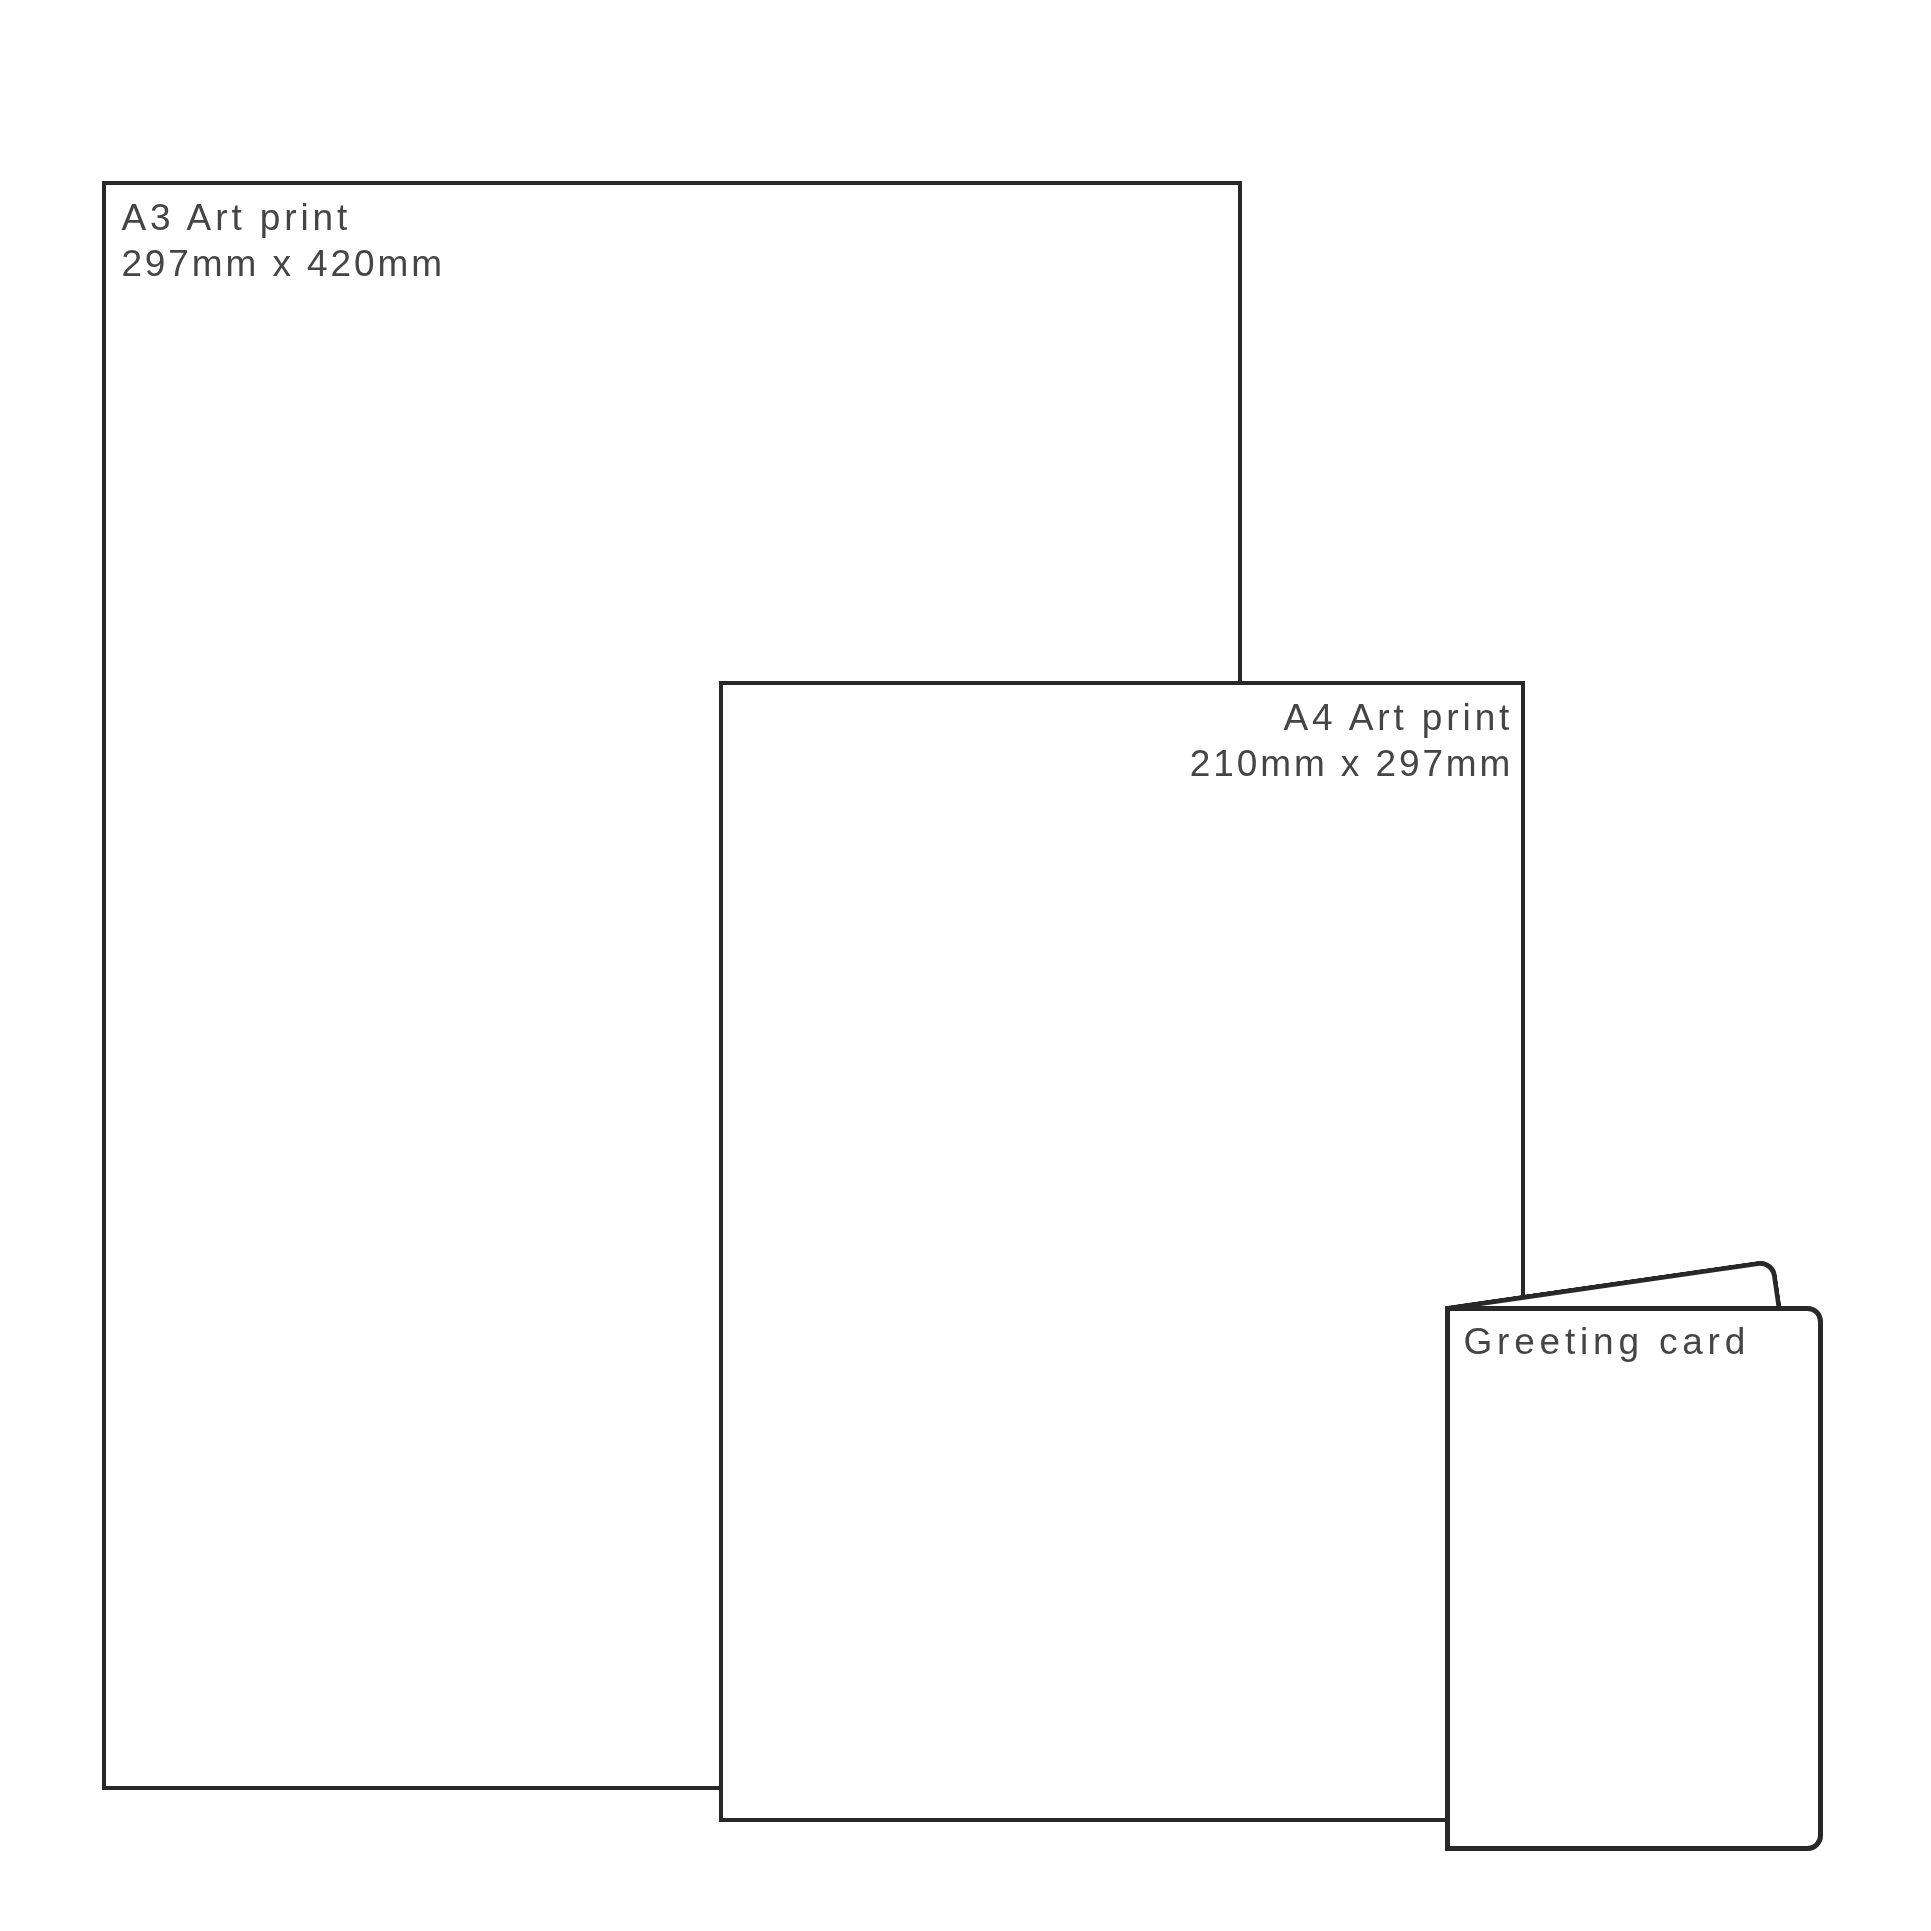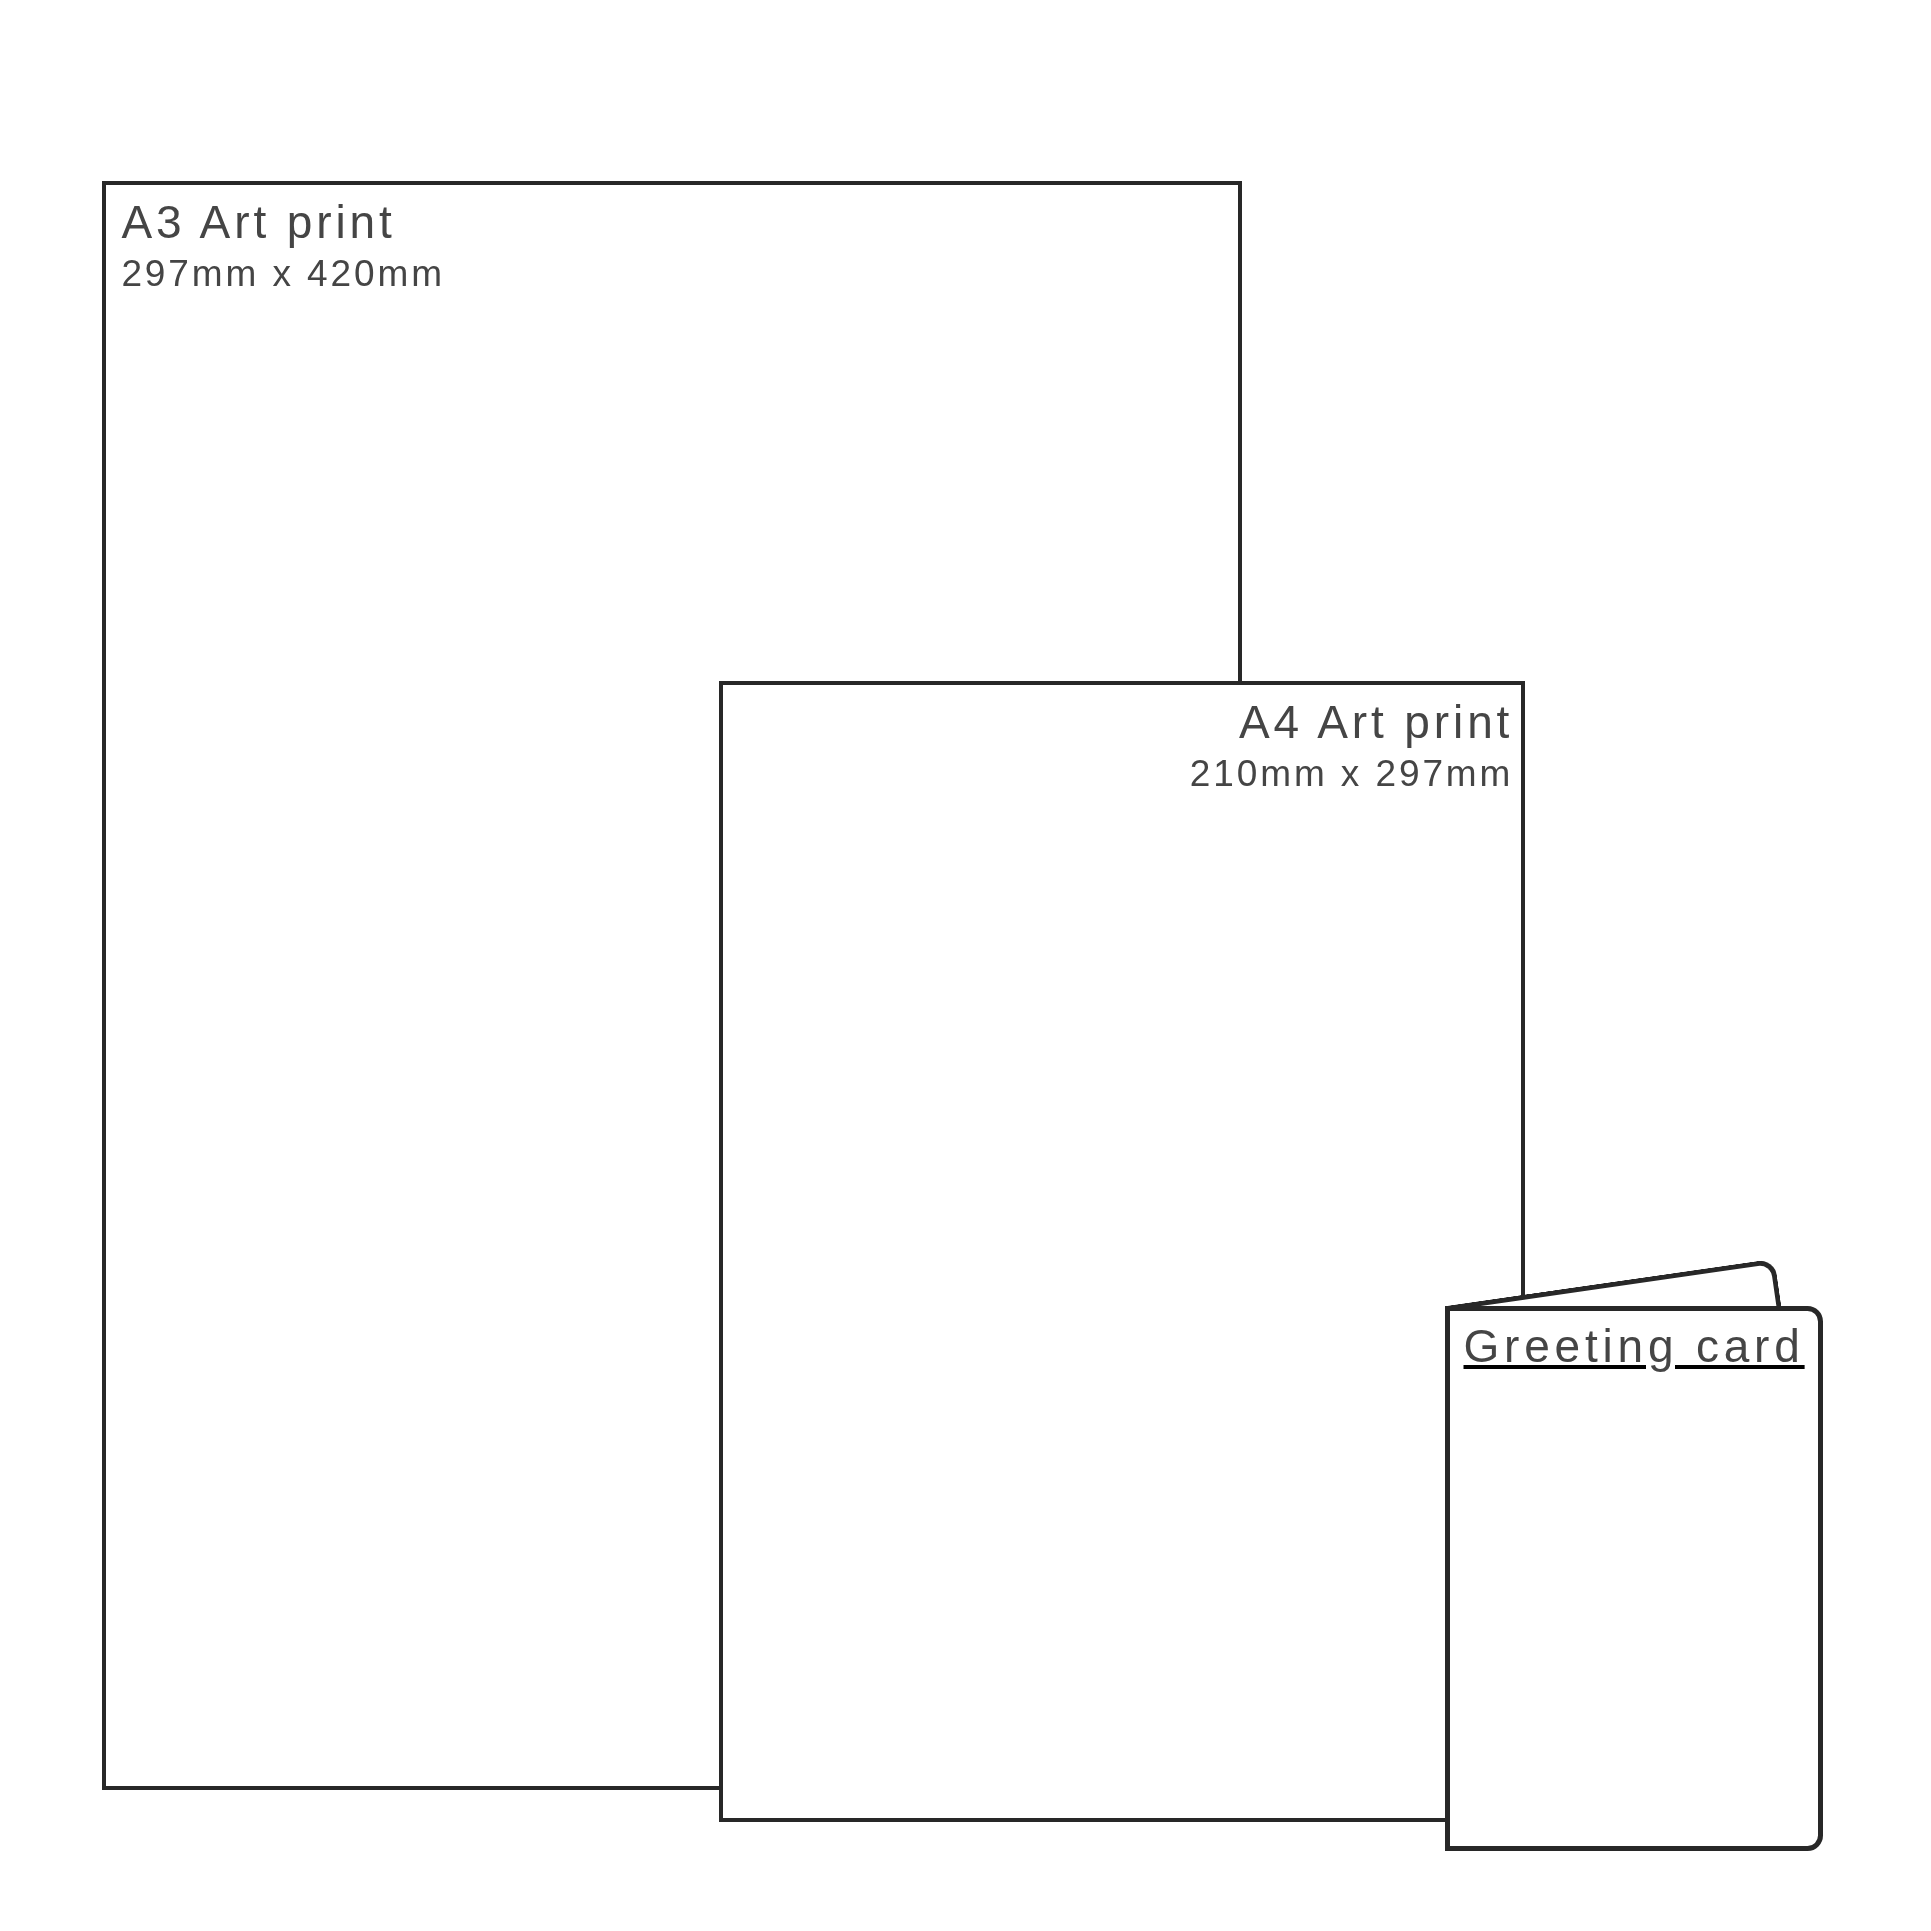--- a/index.html
+++ b/index.html
@@ -48,28 +48,27 @@
     transform: rotate(-8.2deg);
     transform-origin: 0 0;
     z-index: 3;
   }
   .card-front {
     left: 1445px; top: 1306px;
     width: 378px; height: 545px;
     border-width: 5.8px;
     border-radius: 0 15.4px 15.4px 0;
     z-index: 4;
-    text-decoration: underline;
   }
   .label {
     padding: 11.6px 7.7px 0 15.4px;
     color: var(--text);
   }
   .label-title {
-    font-size: 46px;
+    font-size: 37px;
     font-weight: 300;
     letter-spacing: 3.9px;
     line-height: 1.12;
     white-space: nowrap;
   }
   .label-dims {
     font-size: 37px;
     font-weight: 300;
     letter-spacing: 2.9px;
     line-height: 1.15;

